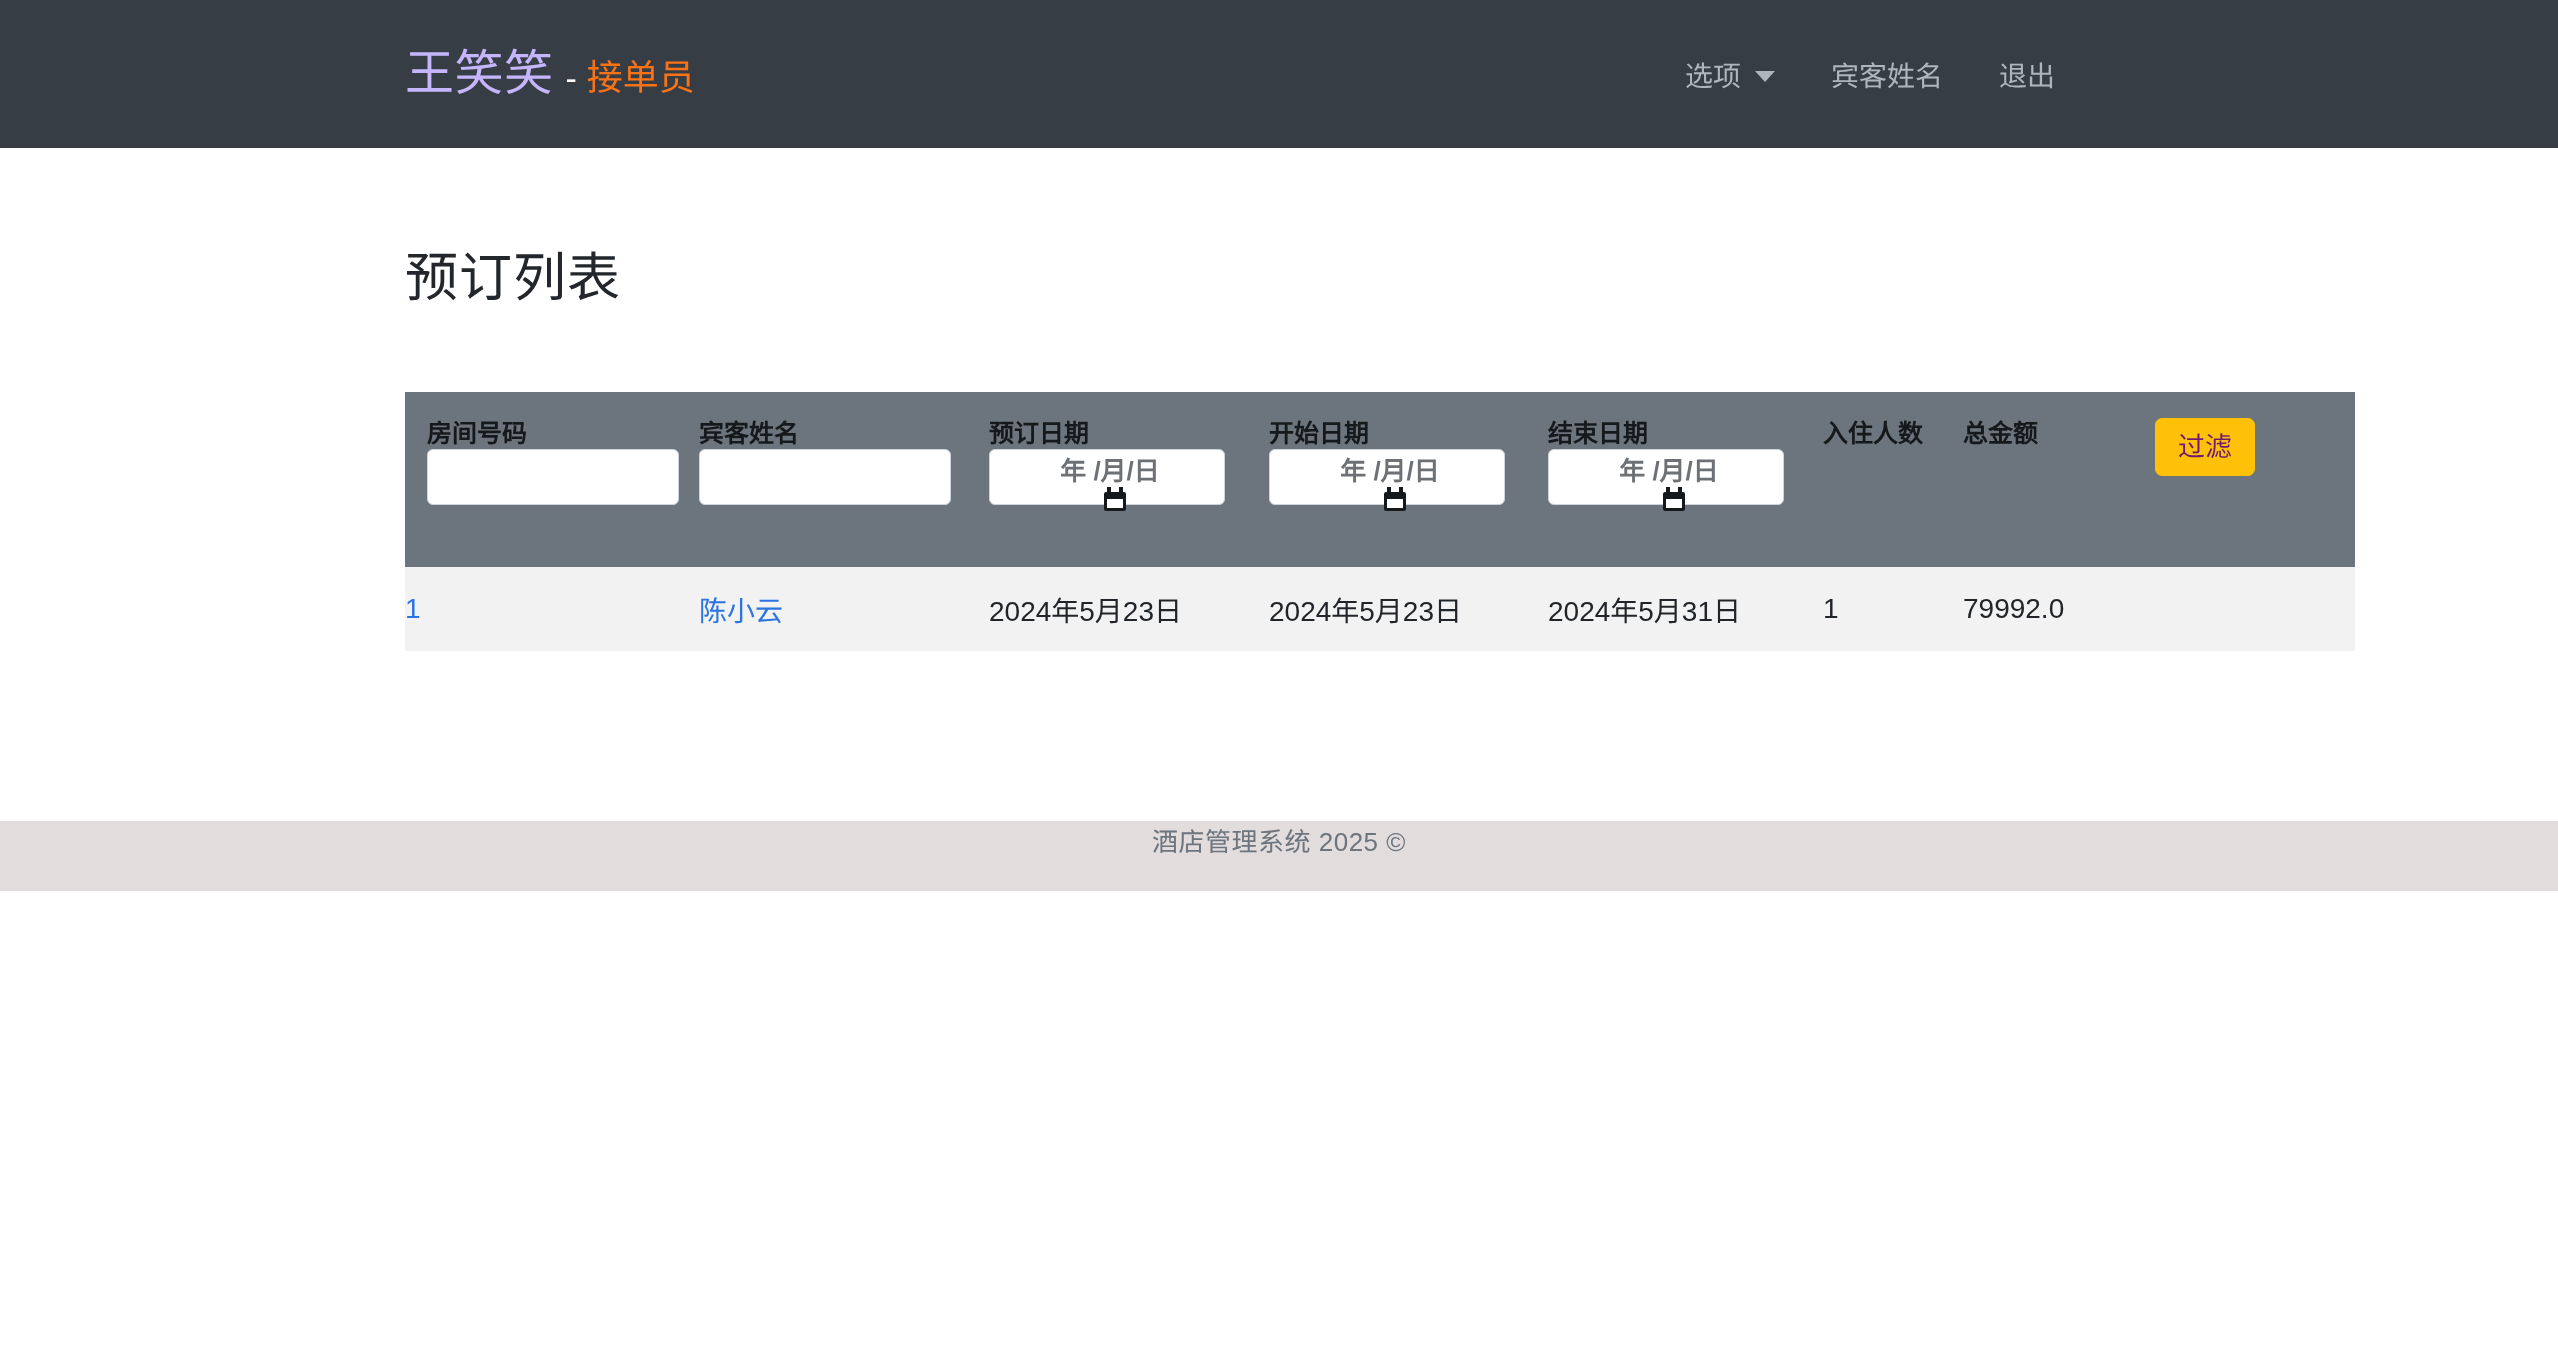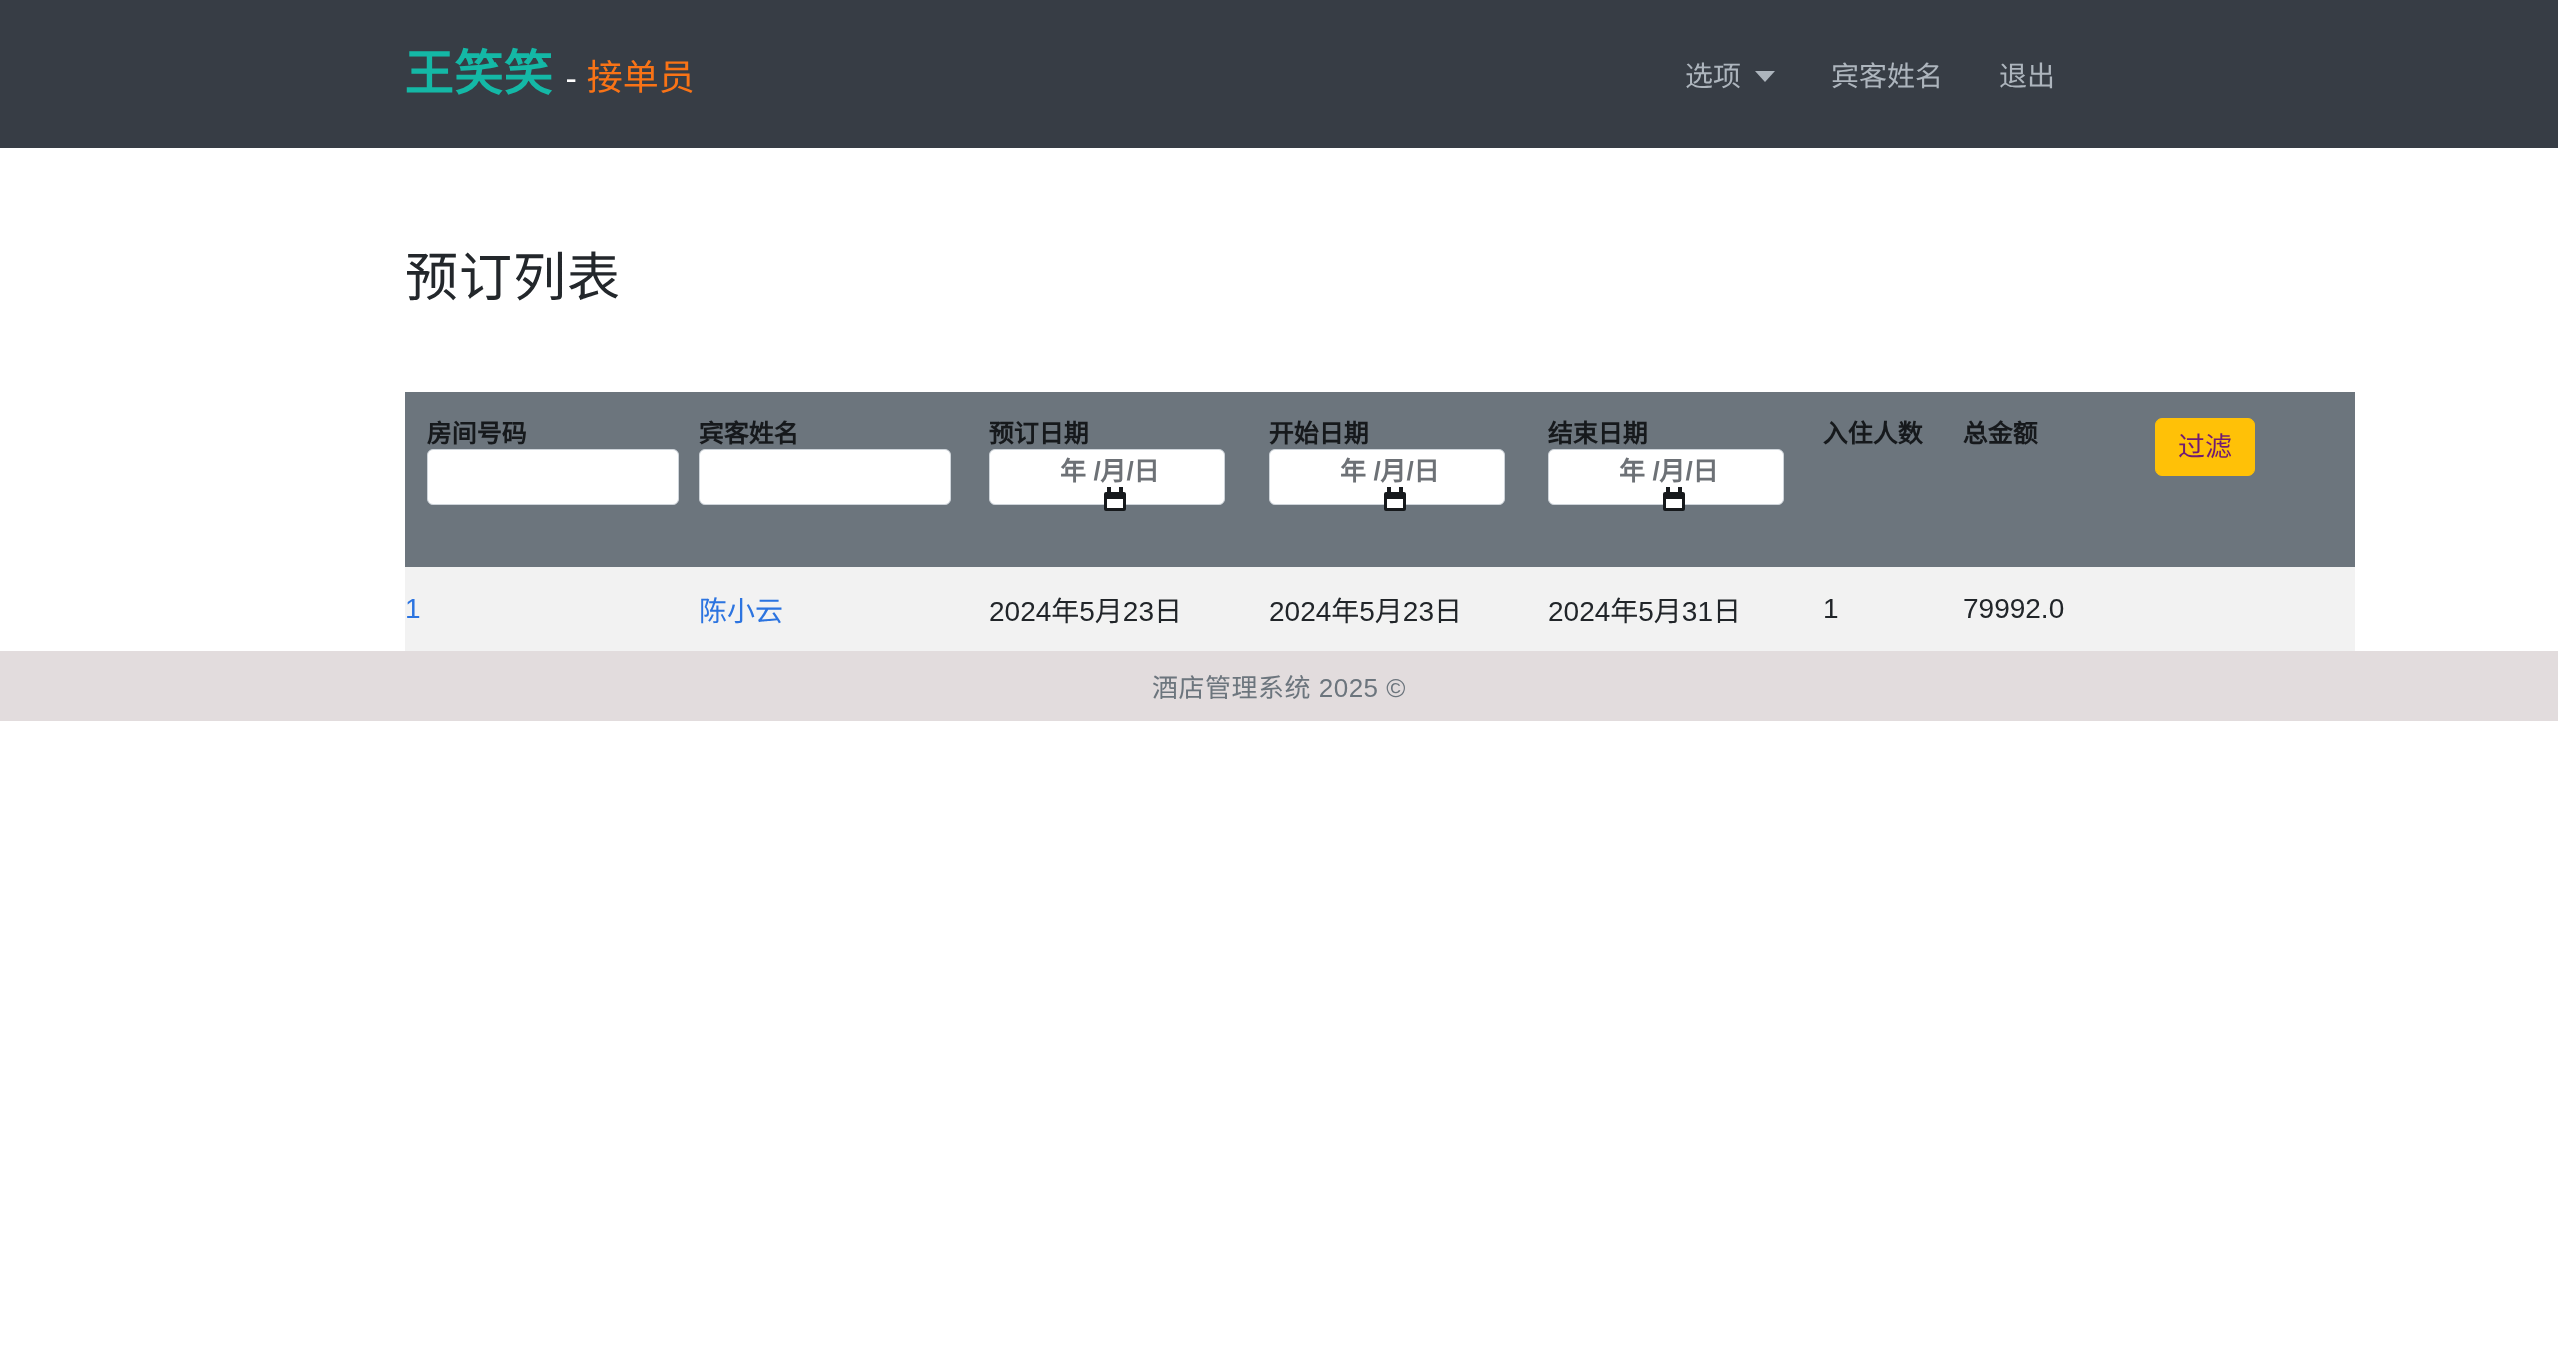--- a/index.html
+++ b/index.html
@@ -37,23 +37,22 @@
   .brand {
     display: flex;
     align-items: baseline;
     color: #ffffff;
     text-decoration: none;
     white-space: nowrap;
   }
   .brand-name {
     font-size: 49px;
     line-height: 1;
-    color: #14b8a6;
+    color: #c4b5fd;
     letter-spacing: 0.5px;
-    font-weight: bold;
   }
   .brand-sep {
     font-size: 34px;
     margin: 0 10px 0 12px;
     color: #ffffff;
   }
   .brand-role {
     font-size: 36px;
     color: #f97316;
   }
@@ -230,24 +229,24 @@
   .col-guest  { width: 290px; }
   .col-bdate  { width: 280px; }
   .col-sdate  { width: 279px; }
   .col-edate  { width: 275px; }
   .col-guests { width: 140px; }
   .col-amount { width: 192px; }
   .col-action { width: 200px; }
 
   
   .footer {
+    margin-top: 170px;
     background: #e2dcdd;
     height: 70px;
     display: flex;
-    align-items: center;
     justify-content: center;
     width: 100%;
   }
   .footer-text {
     color: #6c757d;
     font-size: 26px;
     letter-spacing: 0.5px;
   }
 </style>
 </head>

